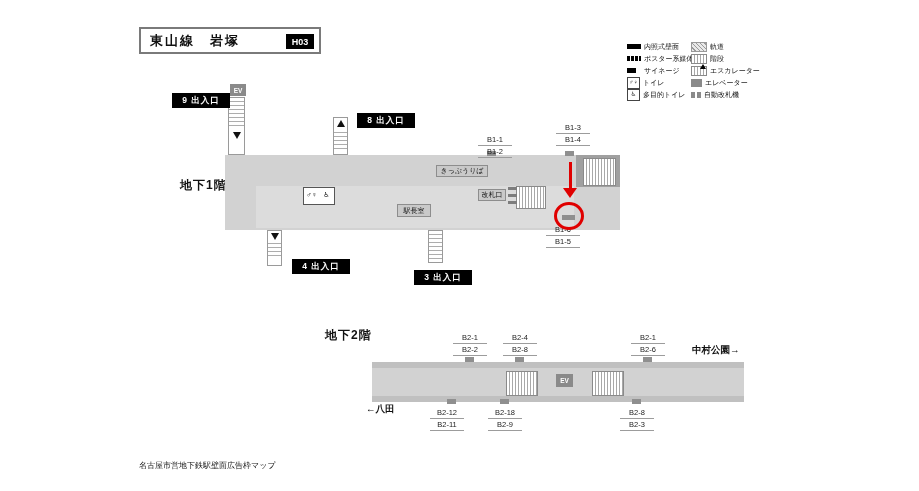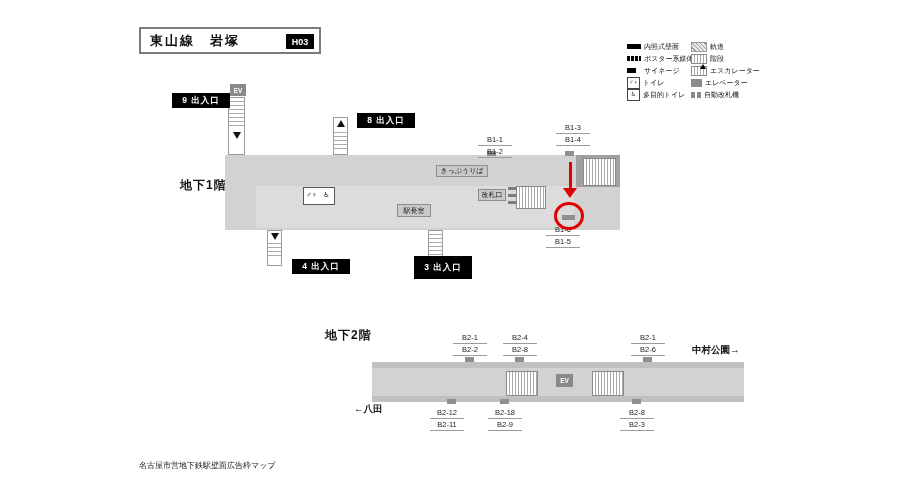--- a/index.html
+++ b/index.html
@@ -154,21 +154,21 @@
 
   <div class="stub" style="left:267px;top:230px;width:15px;height:36px">
     <div class="arr-down" style="margin-top:2px"></div>
     <div class="treads-v" style="height:18px"></div>
   </div>
   <div class="exit-label" style="left:292px;top:259px;width:58px;height:15px">4 出入口</div>
 
   <div class="stub" style="left:428px;top:230px;width:15px;height:33px">
     <div class="treads-v" style="height:31px"></div>
   </div>
-  <div class="exit-label" style="left:414px;top:256px;width:58px;height:23px">3 出入口</div>
+  <div class="exit-label" style="left:414px;top:270px;width:58px;height:15px">3 出入口</div>
 
   <div class="room-label" style="left:436px;top:165px;width:52px;height:12px">きっぷうりば</div>
   <div class="room-label" style="left:478px;top:189px;width:28px;height:12px">改札口</div>
   <div class="room-label" style="left:397px;top:204px;width:34px;height:13px">駅長室</div>
 
   <div class="toilet-box" style="left:303px;top:187px;width:30px;height:16px">
     <span>♂♀</span>
     <span>♿</span>
   </div>
 
@@ -241,16 +241,16 @@
     <div>B2-9</div>
   </div>
 
   <div class="tick" style="left:632px;top:399px"></div>
   <div class="pair" style="left:620px;top:407px">
     <div>B2-8</div>
     <div>B2-3</div>
   </div>
 
   <div class="dir-label" style="left:692px;top:344px">中村公園→</div>
-  <div class="dir-label" style="left:354px;top:403px">←八田</div>
+  <div class="dir-label" style="left:366px;top:403px">←八田</div>
 
   <div class="footer">名古屋市営地下鉄駅壁面広告枠マップ</div>
 </div>
 
 </body></html>

